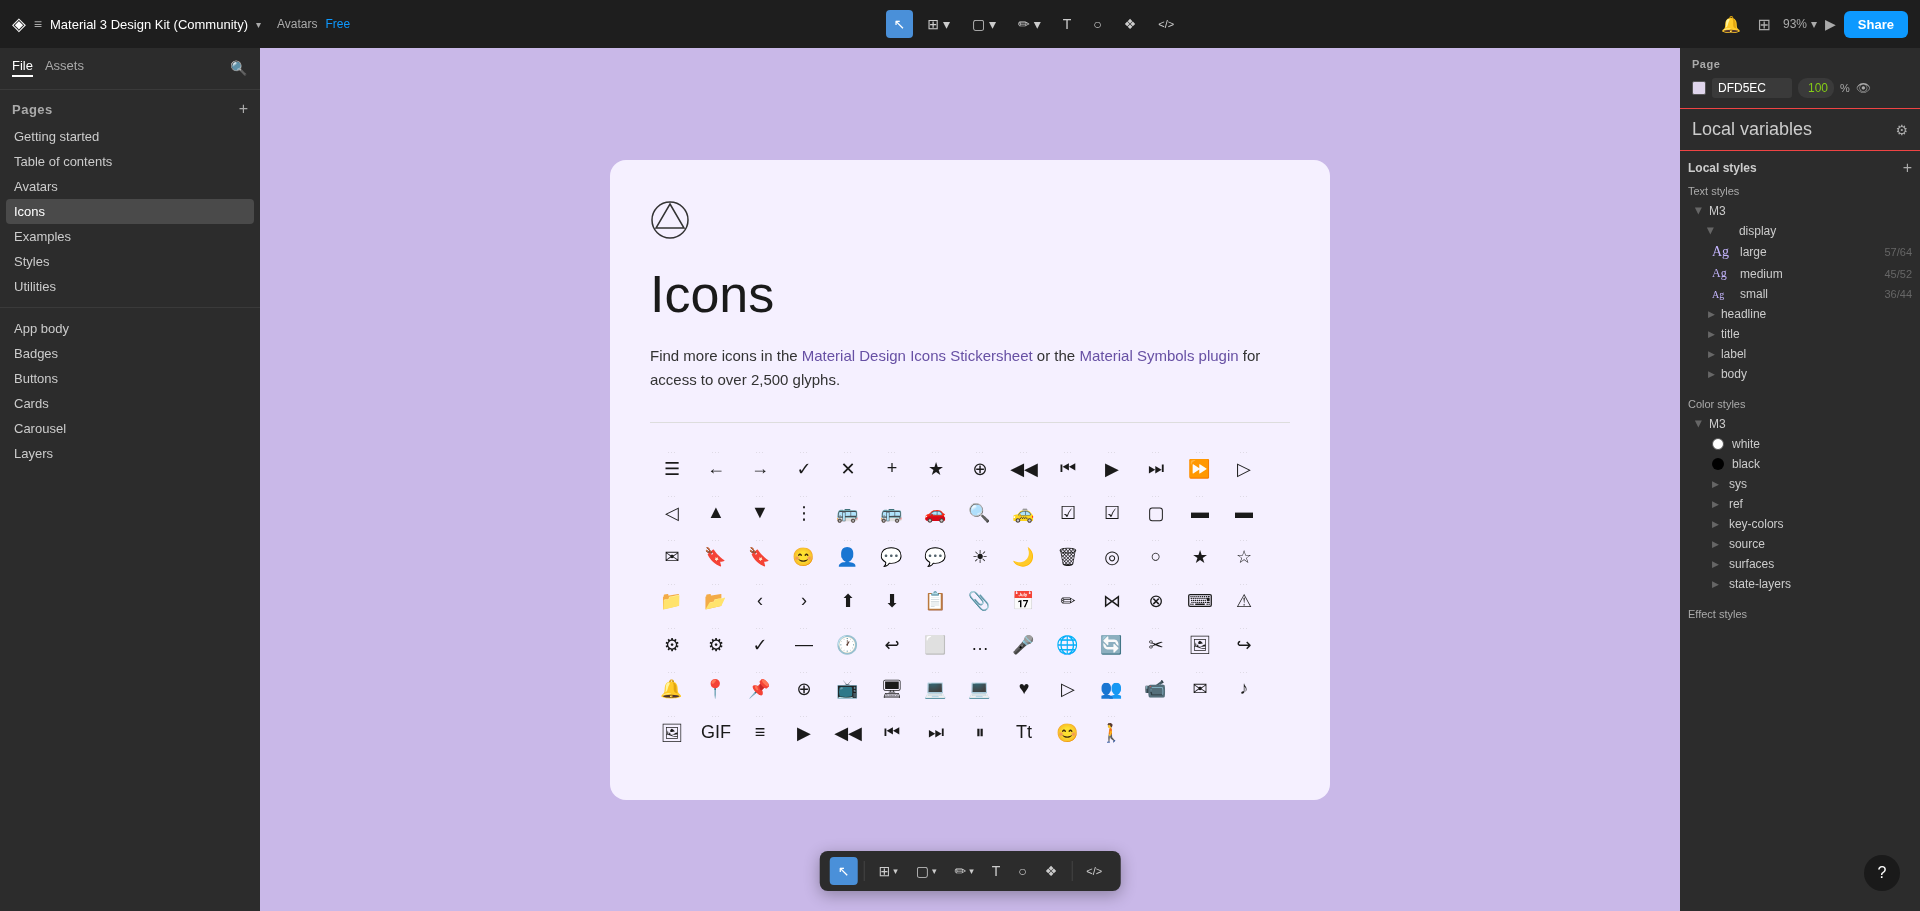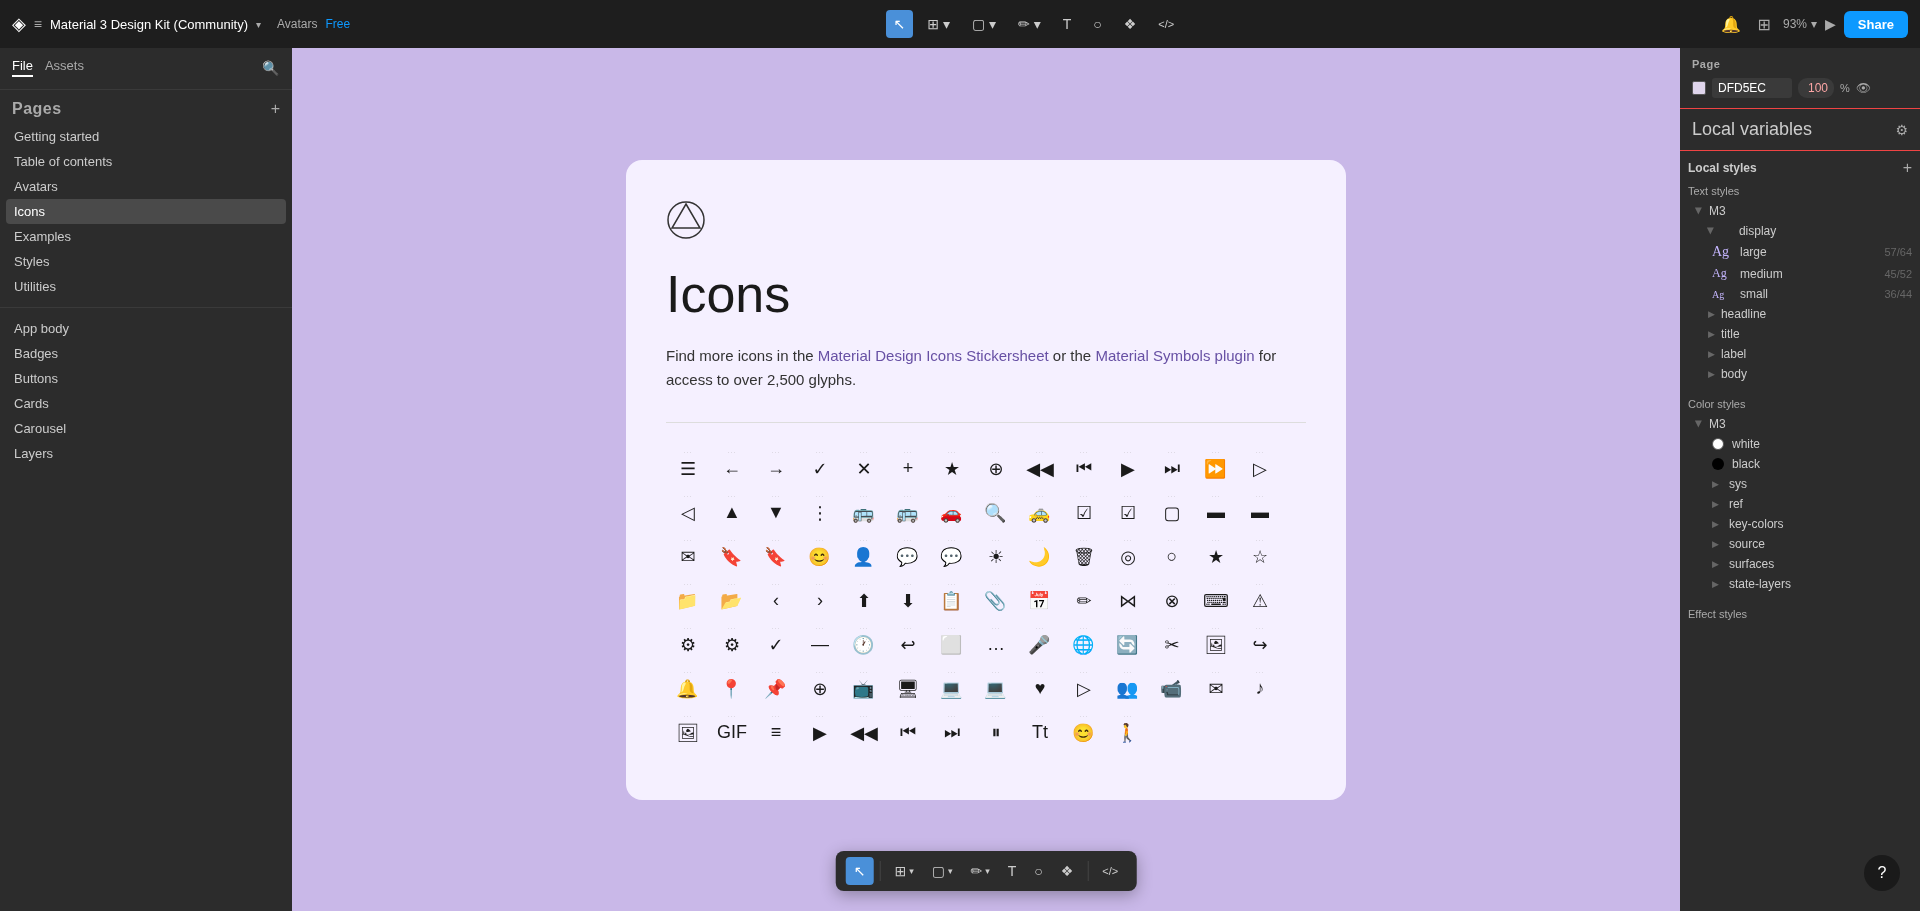--- a/index.html
+++ b/index.html
@@ -24,21 +24,21 @@
     .project-chevron { color: #aaa; font-size: 10px; }
     .topbar-icon-btn { color: #aaa; font-size: 16px; cursor: pointer; background: none; border: none; padding: 4px; }
     .share-btn { background: #0d99ff; color: #fff; border: none; border-radius: 6px; padding: 6px 14px; font-size: 13px; font-weight: 600; cursor: pointer; }
     .play-btn { color: #aaa; font-size: 14px; cursor: pointer; background: none; border: none; }
 
     
     #main { display: flex; flex: 1; overflow: hidden; }
 
     
     #left-panel {
-      width: 292px;
+      width: 260px;
       background: #2c2c2c;
       display: flex;
       flex-direction: column;
       flex-shrink: 0;
       overflow: hidden;
     }
 
     
     .left-header {
       padding: 10px 12px 6px;
@@ -50,21 +50,21 @@
     .left-tab.active { color: #fff; border-bottom: 2px solid #fff; }
     .search-icon-btn { color: #aaa; font-size: 14px; cursor: pointer; background: none; border: none; }
 
     
     .section-header {
       display: flex;
       align-items: center;
       justify-content: space-between;
       padding: 10px 12px 6px;
     }
-    .section-title { color: #aaa; font-size: 16px; font-weight: 600; letter-spacing: 0.5px; }
+    .section-title { color: #aaa; font-size: 13px; font-weight: 600; letter-spacing: 0.5px; }
     .add-btn { color: #aaa; font-size: 16px; cursor: pointer; background: none; border: none; }
 
     .page-list { padding: 0 6px; }
     .page-item {
       padding: 5px 8px;
       color: #ccc;
       font-size: 13px;
       cursor: pointer;
       border-radius: 4px;
     }
@@ -211,21 +211,21 @@
       border: none;
       color: #fff;
       font-size: 12px;
       padding: 3px 6px;
       border-radius: 3px;
       width: 80px;
     }
     .opacity-input {
       background: #3a3a3a;
       border: none;
-      color: #fca5a5;
+      color: #84cc16;
       font-size: 12px;
       padding: 3px 6px;
       border-radius: 9px;
       width: 36px;
       text-align: right;
     }
     .opacity-pct { color: #aaa; font-size: 11px; }
     .eye-btn { color: #aaa; font-size: 12px; cursor: pointer; background: none; border: none; }
 
     .local-vars-row {

